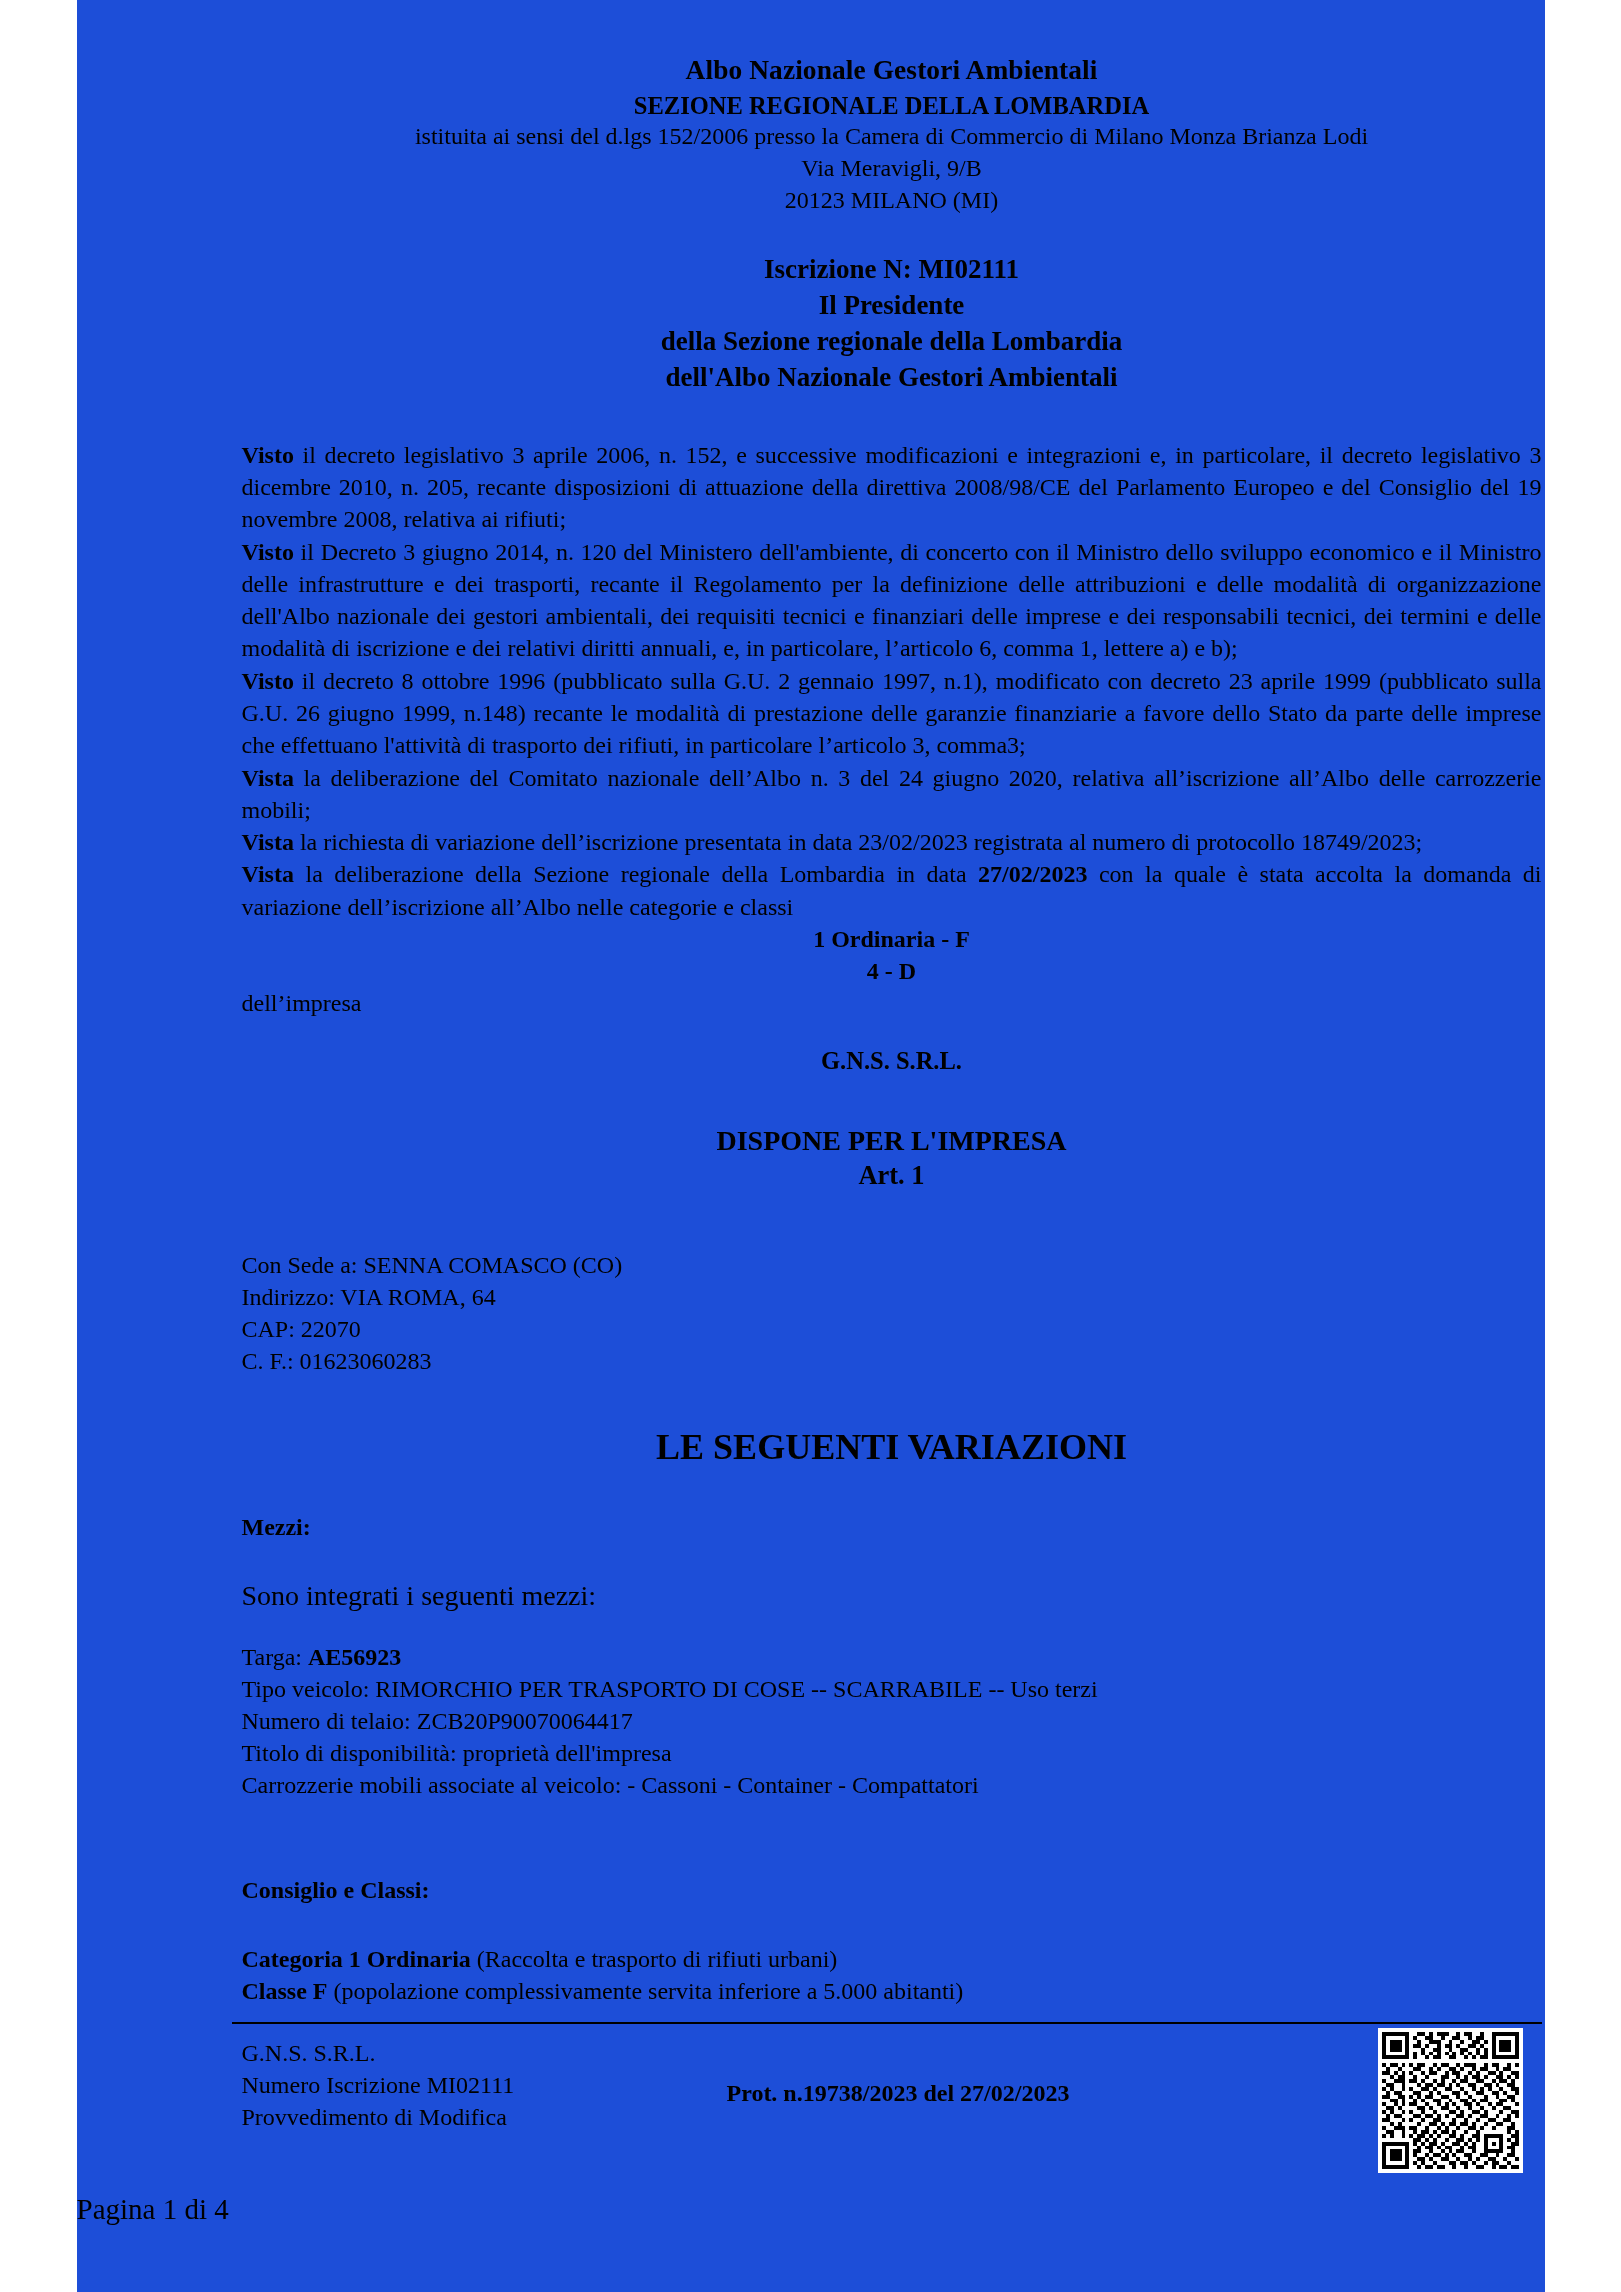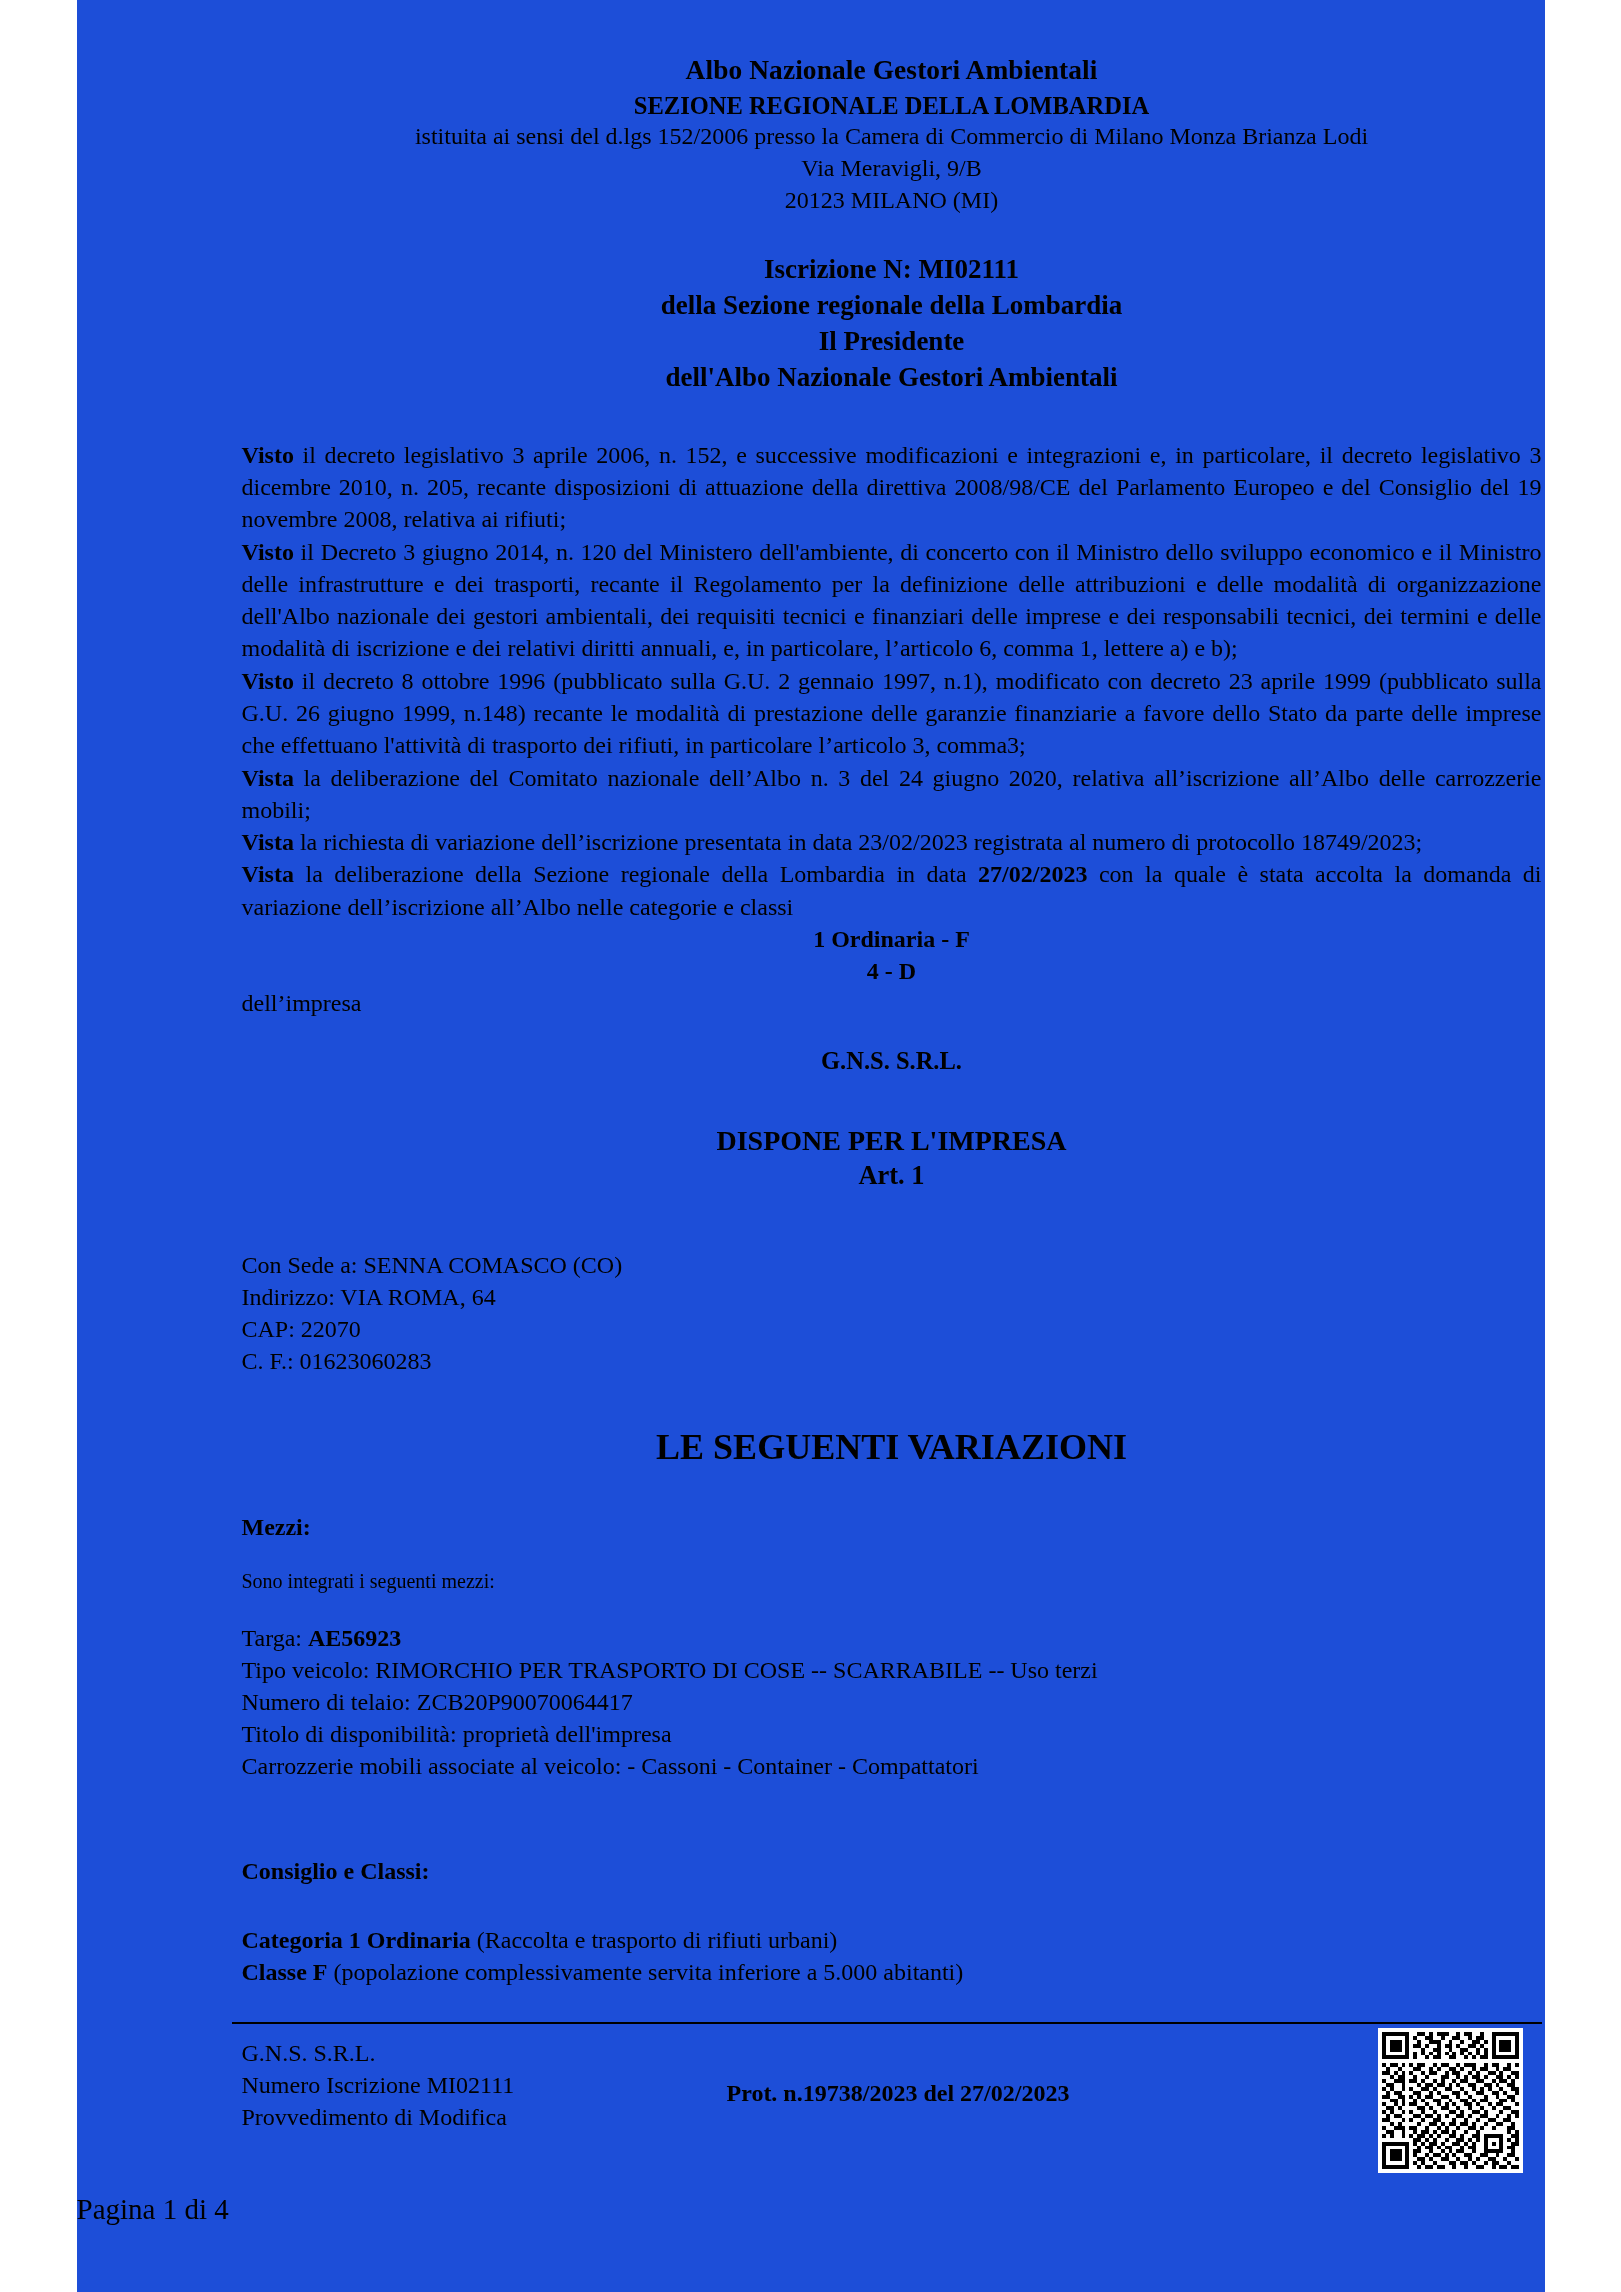--- a/index.html
+++ b/index.html
@@ -115,22 +115,22 @@
     font-size: 36px;
     margin-top: 49px;
   }
 
   .sec-head {
     font-weight: bold;
     font-size: 24px;
     margin-top: 46px;
   }
   .sec-note {
-    font-size: 20px;
-    margin-top: 29px;
+    font-size: 28px;
+    margin-top: 39px;
   }
   .mezzo {
     font-size: 24px;
     line-height: 1.335;
     margin-top: 29px;
   }
   .cat-head {
     font-weight: bold;
     font-size: 24px;
     margin-top: 76px;
@@ -199,22 +199,22 @@
     <div class="hdr">
       <div class="hdr-title">Albo Nazionale Gestori Ambientali</div>
       <div class="hdr-sub">SEZIONE REGIONALE DELLA LOMBARDIA</div>
       <div class="hdr-line">istituita ai sensi del d.lgs 152/2006 presso la Camera di Commercio di Milano Monza Brianza Lodi</div>
       <div class="hdr-line">Via Meravigli, 9/B</div>
       <div class="hdr-line">20123 MILANO (MI)</div>
     </div>
 
     <div class="title-block">
       <div>Iscrizione N: MI02111</div>
+      <div>Il Presidente</div>
       <div>della Sezione regionale della Lombardia</div>
-      <div>Il Presidente</div>
       <div>dell'Albo Nazionale Gestori Ambientali</div>
     </div>
 
     <div class="body-wrap">
 
       <p class="para"><b>Visto</b><span> il decreto legislativo 3 aprile 2006, n. 152, e successive modificazioni e integrazioni e, in particolare, il decreto legislativo 3 dicembre 2010, n. 205, recante disposizioni di attuazione della direttiva 2008/98/CE del Parlamento Europeo e del Consiglio del 19 novembre 2008, relativa ai rifiuti;</span></p>
 
       <p class="para"><b>Visto</b><span> il Decreto 3 giugno 2014, n. 120 del Ministero dell'ambiente, di concerto con il Ministro dello sviluppo economico e il Ministro delle infrastrutture e dei trasporti, recante il Regolamento per la definizione delle attribuzioni e delle modalità di organizzazione dell'Albo nazionale dei gestori ambientali, dei requisiti tecnici e finanziari delle imprese e dei responsabili tecnici, dei termini e delle modalità di iscrizione e dei relativi diritti annuali, e, in particolare, l’articolo 6,  comma 1, lettere a) e b);</span></p>
 
       <p class="para"><b>Visto</b><span> il decreto 8 ottobre 1996 (pubblicato sulla G.U. 2 gennaio 1997, n.1), modificato con decreto 23 aprile 1999 (pubblicato sulla G.U. 26 giugno 1999, n.148) recante le modalità di prestazione delle garanzie finanziarie a favore dello Stato da parte delle imprese che effettuano l'attività di trasporto dei rifiuti, in particolare l’articolo 3, comma3;</span></p>

